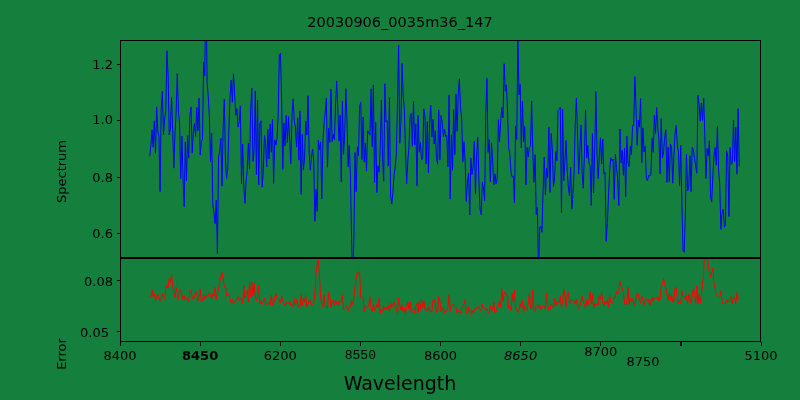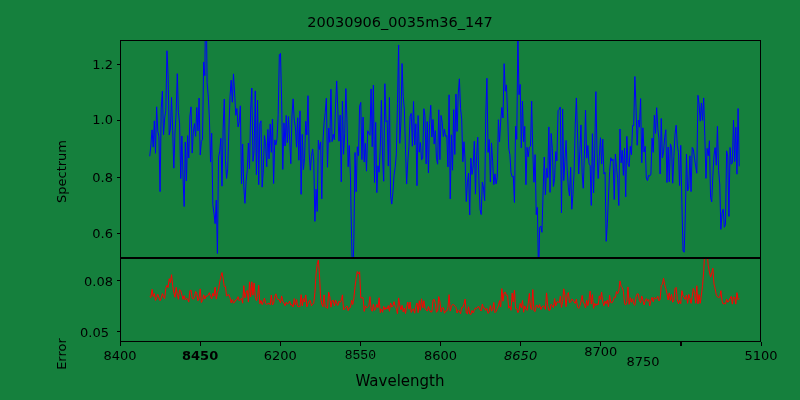--- a/index.html
+++ b/index.html
@@ -103,21 +103,21 @@
     font-size: 13px;
     color: #000000;
     white-space: nowrap;
   }
   #xlabel {
     position: absolute;
     left: 0;
     top: 372px;
     width: 800px;
     text-align: center;
-    font-size: 15px;
+    font-size: 19px;
     color: #000000;
   }
 </style>
 </head>
 <body>
 
 <div id="figure">
 
   <div id="fig-title">20030906_0035m36_147</div>
 

